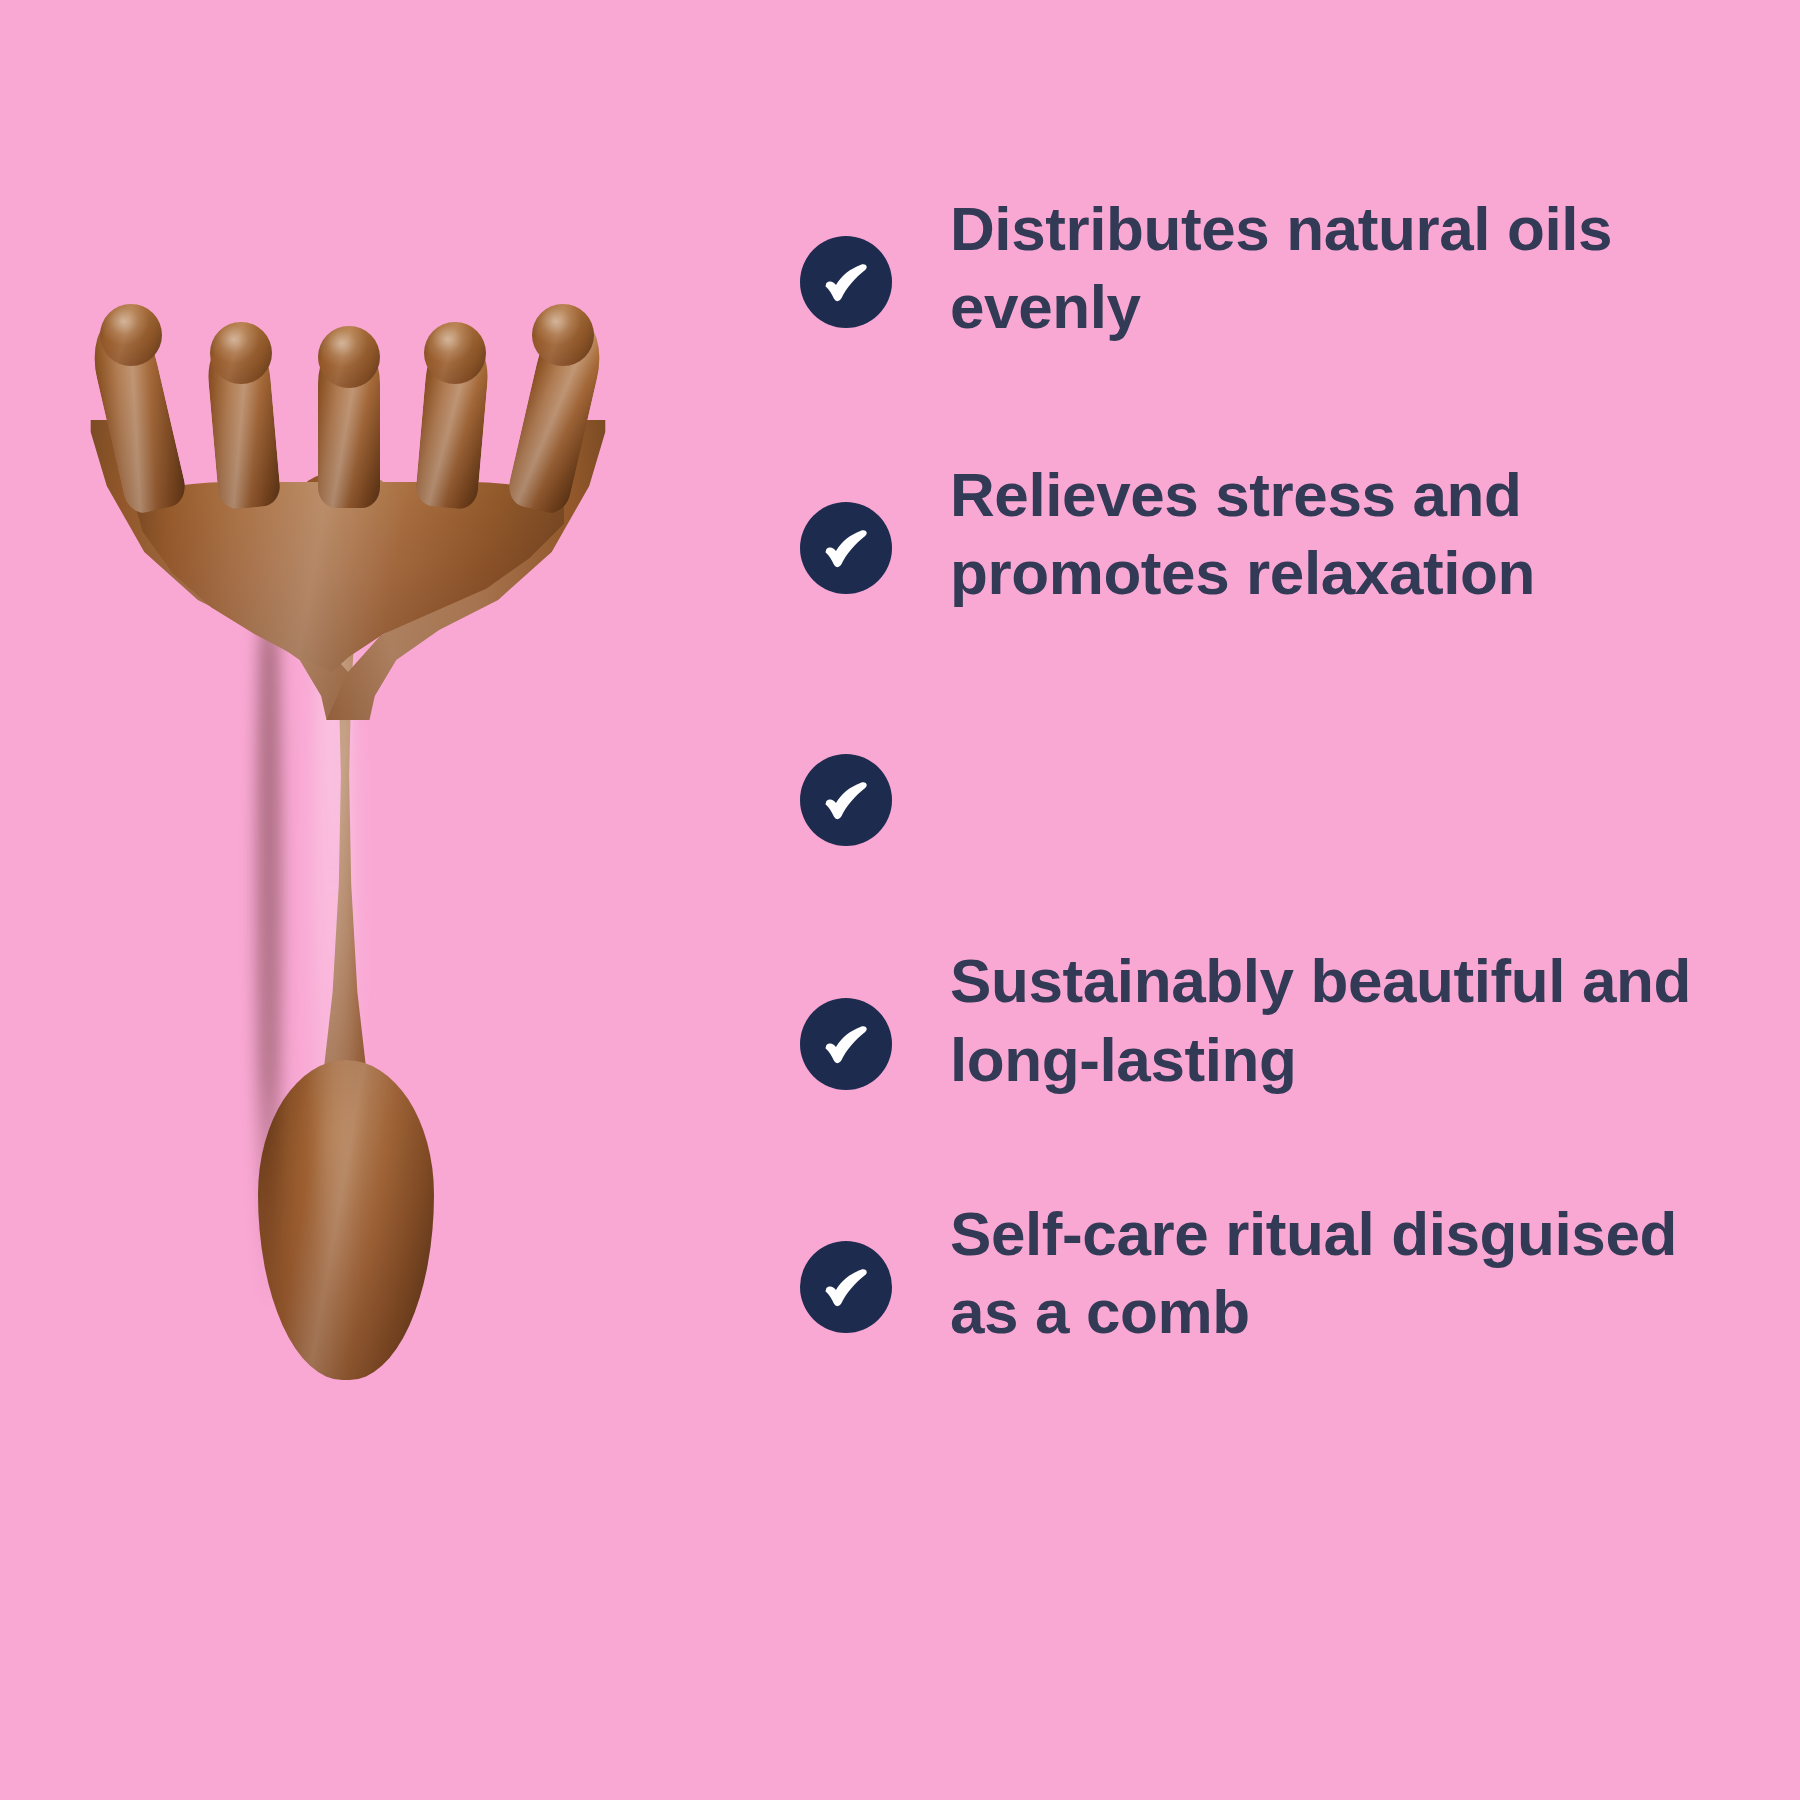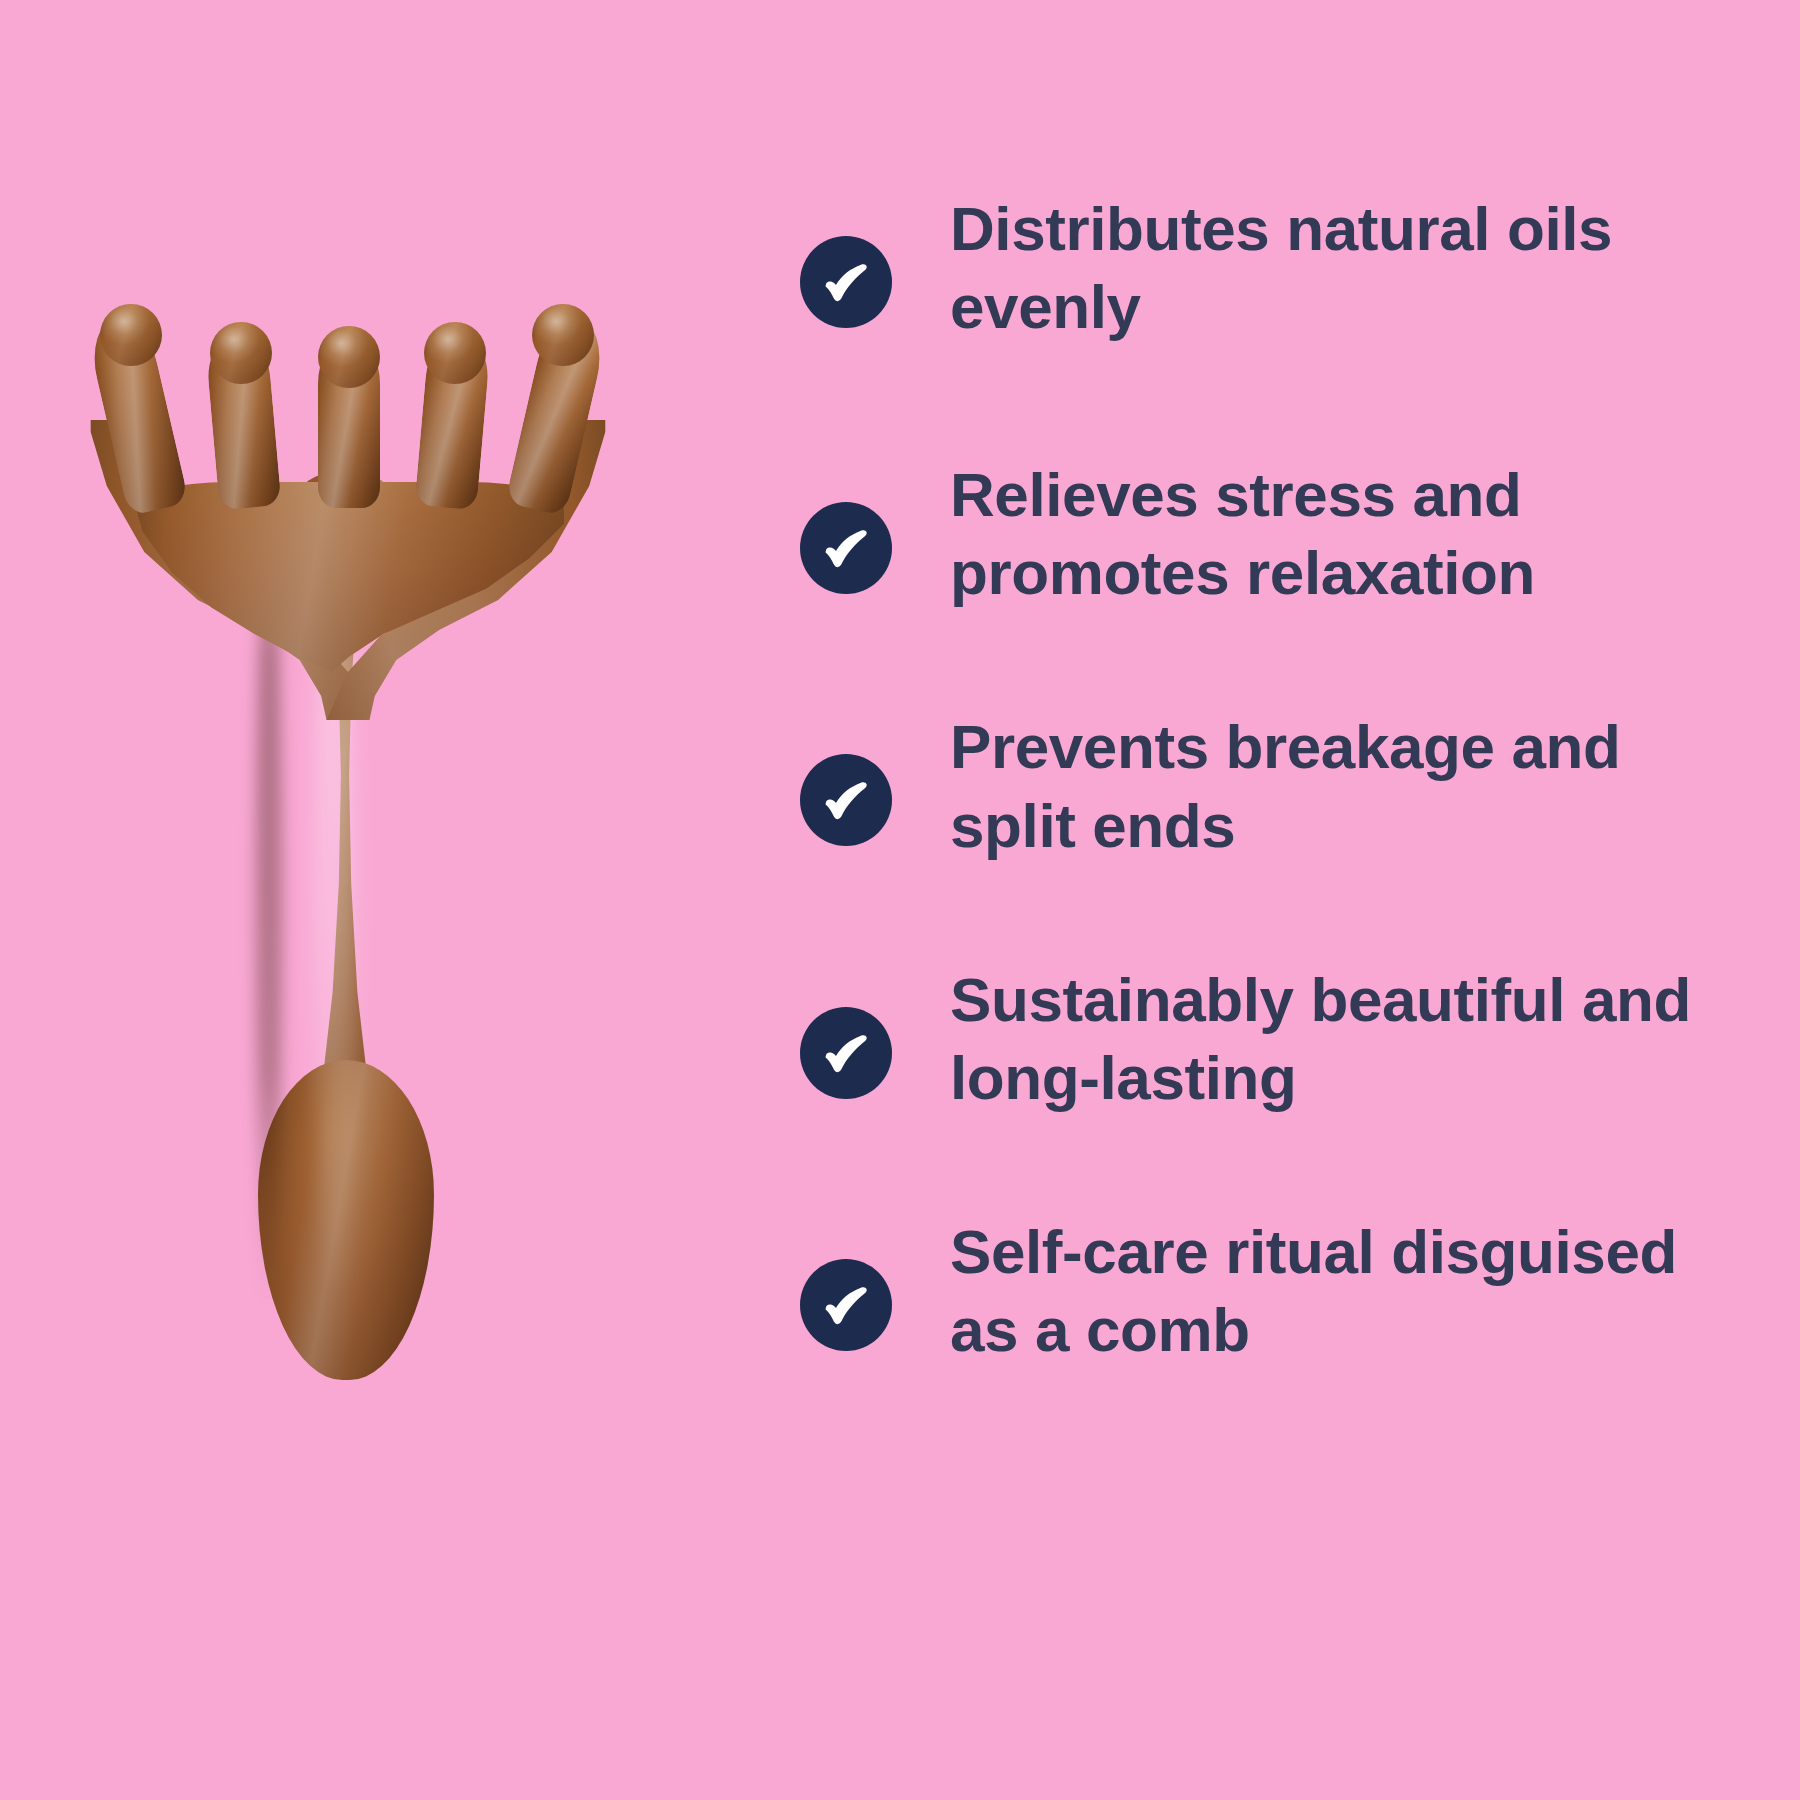--- a/index.html
+++ b/index.html
@@ -239,21 +239,21 @@
     font-size: 62px;
     line-height: 1.26;
     letter-spacing: -0.4px;
     color: #333a55;
     padding-top: 0;
   }
   
   .benefit-row.r1 { margin-bottom: 110px; }
   .benefit-row.r2 { margin-bottom: 96px; }
   .benefit-row.r3 { margin-bottom: 96px; }
-  .benefit-row.r4 { margin-bottom: 96px; }
+  .benefit-row.r4 { margin-bottom: 96px; align-items: center; }
 </style>
 </head>
 <body>
 
 <div id="canvas">
 
   <div class="product-figure">
     <div class="product-stage">
 
       <div class="handle"></div>
@@ -303,21 +303,20 @@
       </span>
       <span class="benefit-text">Relieves stress and promotes relaxation</span>
     </div>
 
     <div class="benefit-row r3">
       <span class="check-badge">
         <svg viewBox="0 0 24 24" aria-hidden="true">
           <path d="M3.6 12.4 C5.2 11.2 6.6 11.9 7.7 13.3 C9.9 9.4 13.6 6.4 18.4 4.6 C20.6 3.9 21.7 5.6 20.2 6.9 C15.6 10.6 12.2 14.6 10.1 18.9 C9.2 20.6 7.6 20.6 6.8 19.1 C5.9 17.2 4.9 15.2 3.2 13.8 Z" fill="#ffffff"></path>
         </svg>
       </span>
-      <span class="benefit-text">Prevents breakage and split ends</span>
     </div>
 
     <div class="benefit-row r4">
       <span class="check-badge">
         <svg viewBox="0 0 24 24" aria-hidden="true">
           <path d="M3.6 12.4 C5.2 11.2 6.6 11.9 7.7 13.3 C9.9 9.4 13.6 6.4 18.4 4.6 C20.6 3.9 21.7 5.6 20.2 6.9 C15.6 10.6 12.2 14.6 10.1 18.9 C9.2 20.6 7.6 20.6 6.8 19.1 C5.9 17.2 4.9 15.2 3.2 13.8 Z" fill="#ffffff"></path>
         </svg>
       </span>
       <span class="benefit-text">Sustainably beautiful and long-lasting</span>
     </div>

